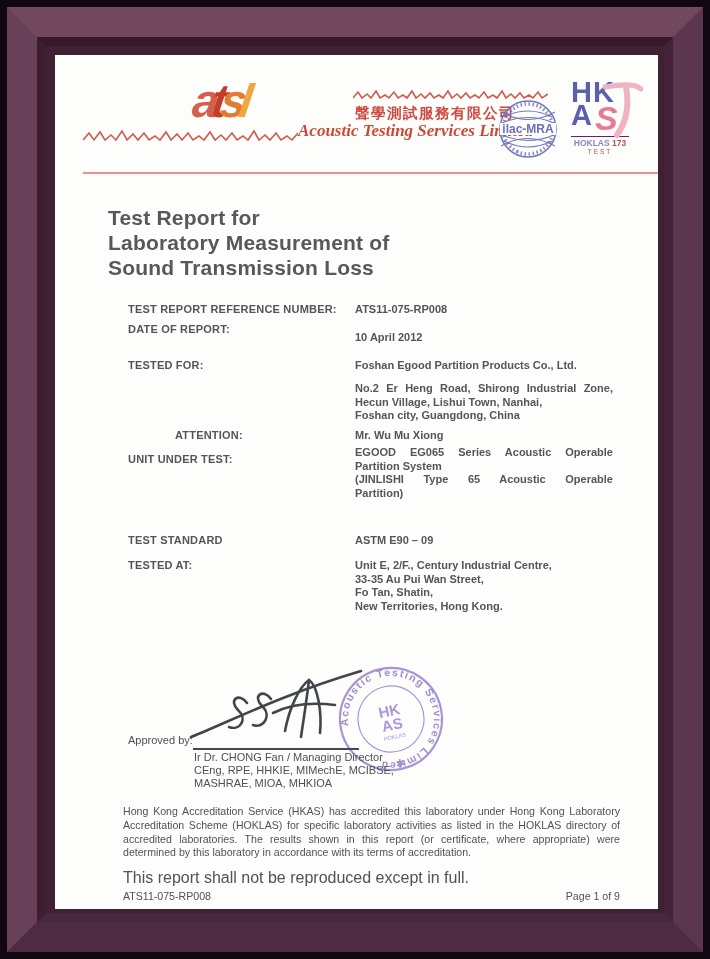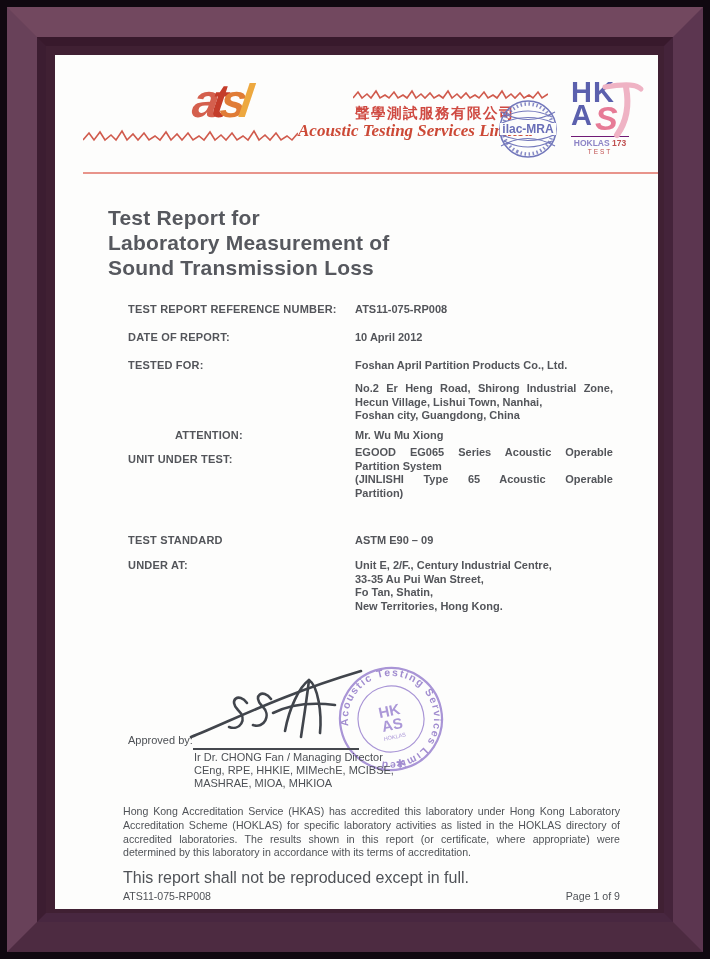--- a/index.html
+++ b/index.html
@@ -143,46 +143,46 @@
 
         <div class="abs doc-title">
           <div>Test Report for</div>
           <div>Laboratory Measurement of</div>
           <div>Sound Transmission Loss</div>
         </div>
 
         <div class="abs flabel" style="top:248px;">TEST REPORT REFERENCE NUMBER:</div>
         <div class="abs fvalue" style="top:248px;">ATS11-075-RP008</div>
 
-        <div class="abs flabel" style="top:276px;">DATE OF REPORT:</div>
+        <div class="abs flabel" style="top:268px;">DATE OF REPORT:</div>
         <div class="abs fvalue" style="top:276px;">10 April 2012</div>
 
         <div class="abs flabel" style="top:304px;">TESTED FOR:</div>
-        <div class="abs fvalue" style="top:304px;">Foshan April Partition Products Co., Ltd.</div>
+        <div class="abs fvalue" style="top:304px;">Foshan Egood Partition Products Co., Ltd.</div>
         <div class="abs fvalue" style="top:327px;">
           <div class="jfull">No.2 Er Heng Road, Shirong Industrial Zone,</div>
           <div>Hecun Village, Lishui Town, Nanhai,</div>
           <div>Foshan city, Guangdong, China</div>
         </div>
 
         <div class="abs flabel" style="top:374px;margin-left:47px;">ATTENTION:</div>
         <div class="abs fvalue" style="top:374px;">Mr. Wu Mu Xiong</div>
 
         <div class="abs flabel" style="top:398px;">UNIT UNDER TEST:</div>
         <div class="abs fvalue" style="top:391px;">
           <div class="jfull">EGOOD EG065 Series Acoustic Operable</div>
           <div>Partition System</div>
           <div class="jfull">(JINLISHI Type 65 Acoustic Operable</div>
           <div>Partition)</div>
         </div>
 
         <div class="abs flabel" style="top:479px;">TEST STANDARD</div>
         <div class="abs fvalue" style="top:479px;">ASTM E90 – 09</div>
 
-        <div class="abs flabel" style="top:504px;">UNDER AT:</div>
+        <div class="abs flabel" style="top:504px;">TESTED AT:</div>
         <div class="abs fvalue" style="top:504px;">
           <div>Unit E, 2/F., Century Industrial Centre,</div>
           <div>33-35 Au Pui Wan Street,</div>
           <div>Fo Tan, Shatin,</div>
           <div>New Territories, Hong Kong.</div>
         </div>
 
         <svg class="abs" style="left:130px; top:608px;" width="185" height="92" viewBox="0 0 185 92">
           <g fill="none" stroke="#41454c" stroke-width="2.6" stroke-linecap="round">
             <path d="M6,74 C42,60 95,32 176,8"></path>

